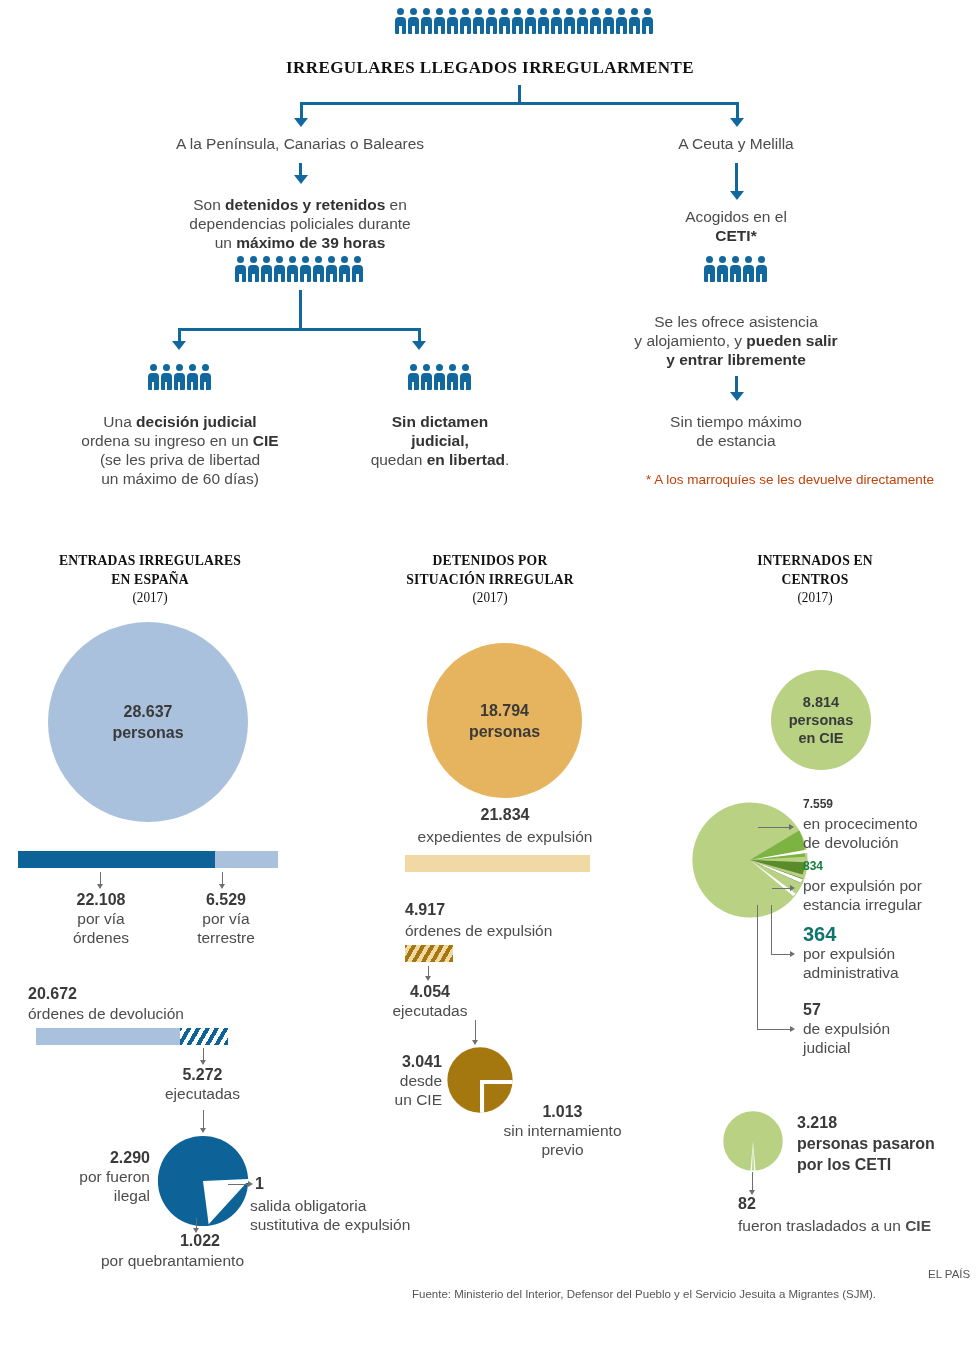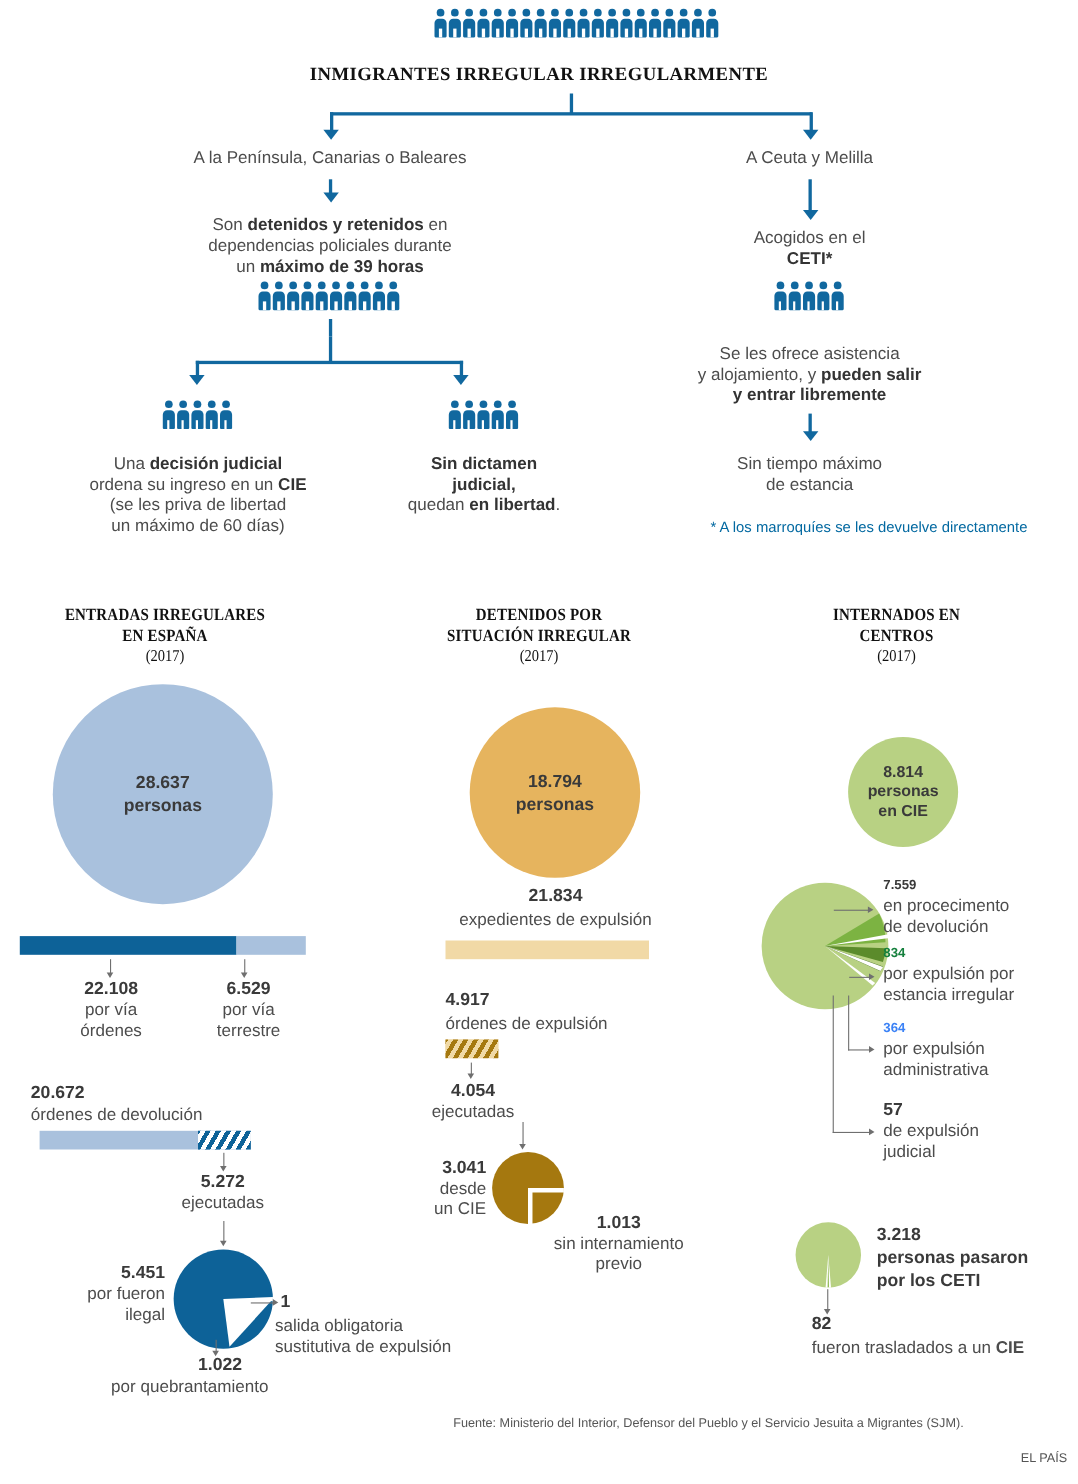--- a/index.html
+++ b/index.html
@@ -167,21 +167,21 @@
       <div class="person">
         <div class="head"></div>
         <div class="body"></div>
       </div>
       <div class="person">
         <div class="head"></div>
         <div class="body"></div>
       </div>
     </div>
 
-  <div class="abs headline" style="left:0;top:58px;">INMIGRANTES IRREGULAR IRREGULARMENTE</div>
+  <div class="abs headline" style="left:0;top:58px;">IRREGULARES LLEGADOS IRREGULARMENTE</div>
 
   <div class="abs vline" style="left:518px;top:85px;height:19px;"></div>
   <div class="abs hline" style="left:300px;top:102px;width:438px;"></div>
   <div class="abs vline" style="left:300px;top:102px;height:17px;"></div>
   <div class="abs vline" style="left:736px;top:102px;height:17px;"></div>
   <div class="abs arrow-dn" style="left:294px;top:118px;"></div>
   <div class="abs arrow-dn" style="left:730px;top:118px;"></div>
 
   <div class="abs t" style="left:140px;top:134px;width:320px;">A la Península, Canarias o Baleares</div>
   <div class="abs vline" style="left:299px;top:163px;height:14px;"></div>
@@ -341,21 +341,21 @@
   </div>
 
   <div class="abs vline" style="left:735px;top:376px;height:18px;"></div>
   <div class="abs arrow-dn" style="left:730px;top:392px;"></div>
 
   <div class="abs t" style="left:636px;top:412px;width:200px;">
     <div>Sin tiempo máximo</div>
     <div>de estancia</div>
   </div>
 
-  <div class="abs" style="left:600px;top:472px;width:380px;font-size:13.5px;color:#0369a1;text-align:center;">* A los marroquíes se les devuelve directamente</div>
+  <div class="abs" style="left:600px;top:472px;width:380px;font-size:13.5px;color:#c2410c;text-align:center;">* A los marroquíes se les devuelve directamente</div>
 
   <div class="abs coltitle" style="left:0px;top:550px;width:300px;">
     <div>ENTRADAS IRREGULARES</div>
     <div>EN ESPAÑA</div>
     <div class="yr">(2017)</div>
   </div>
   <div class="abs coltitle" style="left:355px;top:550px;width:270px;">
     <div>DETENIDOS POR</div>
     <div>SITUACIÓN IRREGULAR</div>
     <div class="yr">(2017)</div>
@@ -414,21 +414,21 @@
       <div class="tip" style="top:18px;"></div>
   </div>
 
   <svg class="abs" style="left:156px;top:1134px;" width="94" height="94" viewBox="0 0 100 100">
     <circle cx="50" cy="50" r="48" fill="#0d6298"></circle>
     <path d="M50,50 L98,50 L56,96 Z" fill="#ffffff"></path>
     <path d="M50,50 L98,48 L98,52 Z" fill="#ffffff"></path>
   </svg>
 
   <div class="abs t" style="left:38px;top:1148px;width:112px;text-align:right;">
-    <div class="num" style="font-size:16px;">5.451</div>
+    <div class="num" style="font-size:16px;">2.290</div>
     <div>por fueron</div>
     <div>ilegal</div>
   </div>
 
   <div class="hstem" style="left:228px;top:1184px;width:22px;"></div>
   <div class="htip" style="left:248px;top:1181px;"></div>
   <div class="abs" style="left:255px;top:1175px;font-size:16px;font-weight:bold;color:#3a3a3a;">1</div>
   <div class="abs" style="left:250px;top:1196px;font-size:15.5px;line-height:19px;color:#4c4c4c;">
     <div>salida obligatoria</div>
     <div>sustitutiva de expulsión</div>
@@ -519,21 +519,21 @@
     <div style="font-size:12px;font-weight:bold;color:#3a3a3a;">7.559</div>
     <div>en procecimento</div>
     <div>de devolución</div>
   </div>
   <div class="abs" style="left:803px;top:857px;font-size:15.5px;line-height:19px;color:#4c4c4c;">
     <div style="font-size:12px;font-weight:bold;color:#15803d;">834</div>
     <div>por expulsión por</div>
     <div>estancia irregular</div>
   </div>
   <div class="abs" style="left:803px;top:925px;font-size:15.5px;line-height:19px;color:#4c4c4c;">
-    <div style="font-size:12px;font-weight:bold;color:#3b82f6;">364</div>
+    <div style="font-size:20px;font-weight:bold;color:#0f766e;">364</div>
     <div>por expulsión</div>
     <div>administrativa</div>
   </div>
   <div class="abs" style="left:803px;top:1000px;font-size:15.5px;line-height:19px;color:#4c4c4c;">
     <div style="font-size:16px;font-weight:bold;color:#3a3a3a;">57</div>
     <div>de expulsión</div>
     <div>judicial</div>
   </div>
 
   <svg class="abs" style="left:722px;top:1110px;" width="62" height="62" viewBox="0 0 100 100">
@@ -551,15 +551,15 @@
   <div class="thinarrow" style="left:752px;top:1172px;">
     <div class="stem" style="height:20px;"></div>
       <div class="tip" style="top:18px;"></div>
   </div>
   <div class="abs" style="left:738px;top:1195px;font-size:16px;font-weight:bold;color:#3a3a3a;">82</div>
   <div class="abs" style="left:738px;top:1217px;font-size:15.5px;color:#4c4c4c;">
     <span>fueron trasladados a un </span><b>CIE</b>
   </div>
 
   <div class="abs footer" style="left:412px;top:1288px;">Fuente: Ministerio del Interior, Defensor del Pueblo y el Servicio Jesuita a Migrantes (SJM).</div>
-  <div class="abs footer brand" style="left:928px;top:1320px;">EL PAÍS</div>
+  <div class="abs footer brand" style="left:928px;top:1268px;">EL PAÍS</div>
 
 </div>
 
 </body></html>

